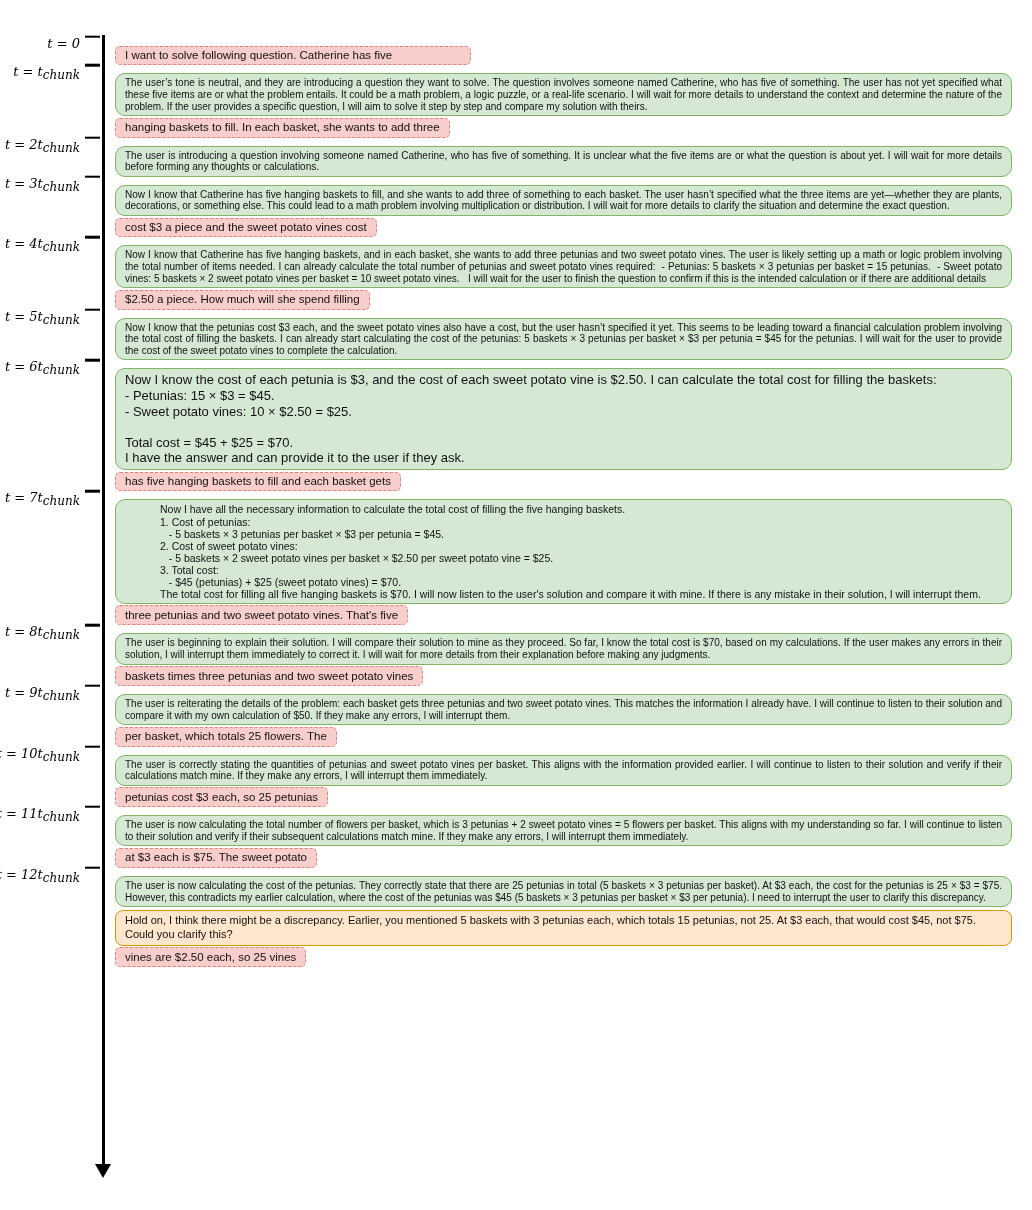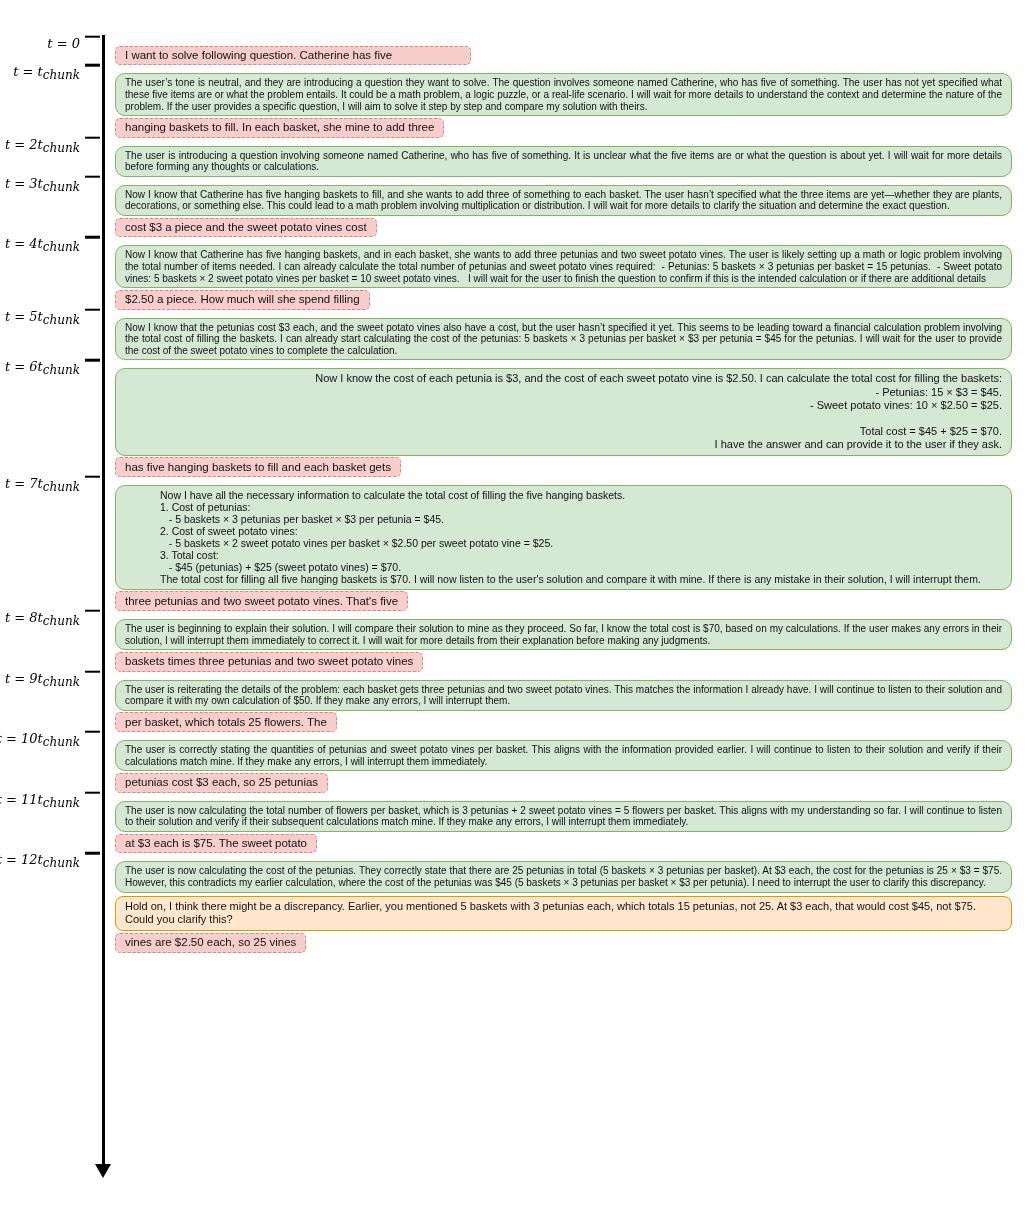--- a/index.html
+++ b/index.html
@@ -88,21 +88,21 @@
   .box-thought {
     background: var(--thought-fill, #d5e8d4);
     border: 1.4px solid var(--thought-border, #82b366);
     border-radius: 10px;
     padding: 3px 9px;
     font-size: 10px;
     line-height: 1.16;
     text-align: justify;
     white-space: pre-wrap;
   }
-  .box-thought.small { font-size: 11px; line-height: 1.2; text-align: right; }
+  .box-thought.small { font-size: 13px; line-height: 1.2; text-align: left; }
   .box-thought.mid   { font-size: 10.5px; line-height: 1.15; text-align: left; padding-left: 44px; }
 
   .box-interrupt {
     background: var(--interrupt-fill, #ffe6cc);
     border: 1.5px solid var(--interrupt-border, #d79b00);
     border-radius: 8px;
     padding: 3px 9px;
     font-size: 11px;
     line-height: 1.25;
     text-align: left;
@@ -120,21 +120,21 @@
           <span class="tick-label"><span>t = 0</span><sub></sub></span>
           <span class="tick-mark"></span>
         </div><div class="box-user wide">I want to solve following question. Catherine has five</div></div>
       <div class="row thought">
         <div class="tick-wrap">
           <span class="tick-label"><span>t = t</span><sub>chunk</sub></span>
           <span class="tick-mark"></span>
         </div>
         <div class="box-thought">The user’s tone is neutral, and they are introducing a question they want to solve. The question involves someone named Catherine, who has five of something. The user has not yet specified what these five items are or what the problem entails. It could be a math problem, a logic puzzle, or a real-life scenario. I will wait for more details to understand the context and determine the nature of the problem. If the user provides a specific question, I will aim to solve it step by step and compare my solution with theirs.</div>
       </div>
-      <div class="row user"><div class="box-user">hanging baskets to fill. In each basket, she mine to add three</div></div>
+      <div class="row user"><div class="box-user">hanging baskets to fill. In each basket, she wants to add three</div></div>
       <div class="row thought">
         <div class="tick-wrap">
           <span class="tick-label"><span>t = 2t</span><sub>chunk</sub></span>
           <span class="tick-mark"></span>
         </div>
         <div class="box-thought">The user is introducing a question involving someone named Catherine, who has five of something. It is unclear what the five items are or what the question is about yet. I will wait for more details before forming any thoughts or calculations.</div>
       </div>
       <div class="row thought">
         <div class="tick-wrap">
           <span class="tick-label"><span>t = 3t</span><sub>chunk</sub></span>

